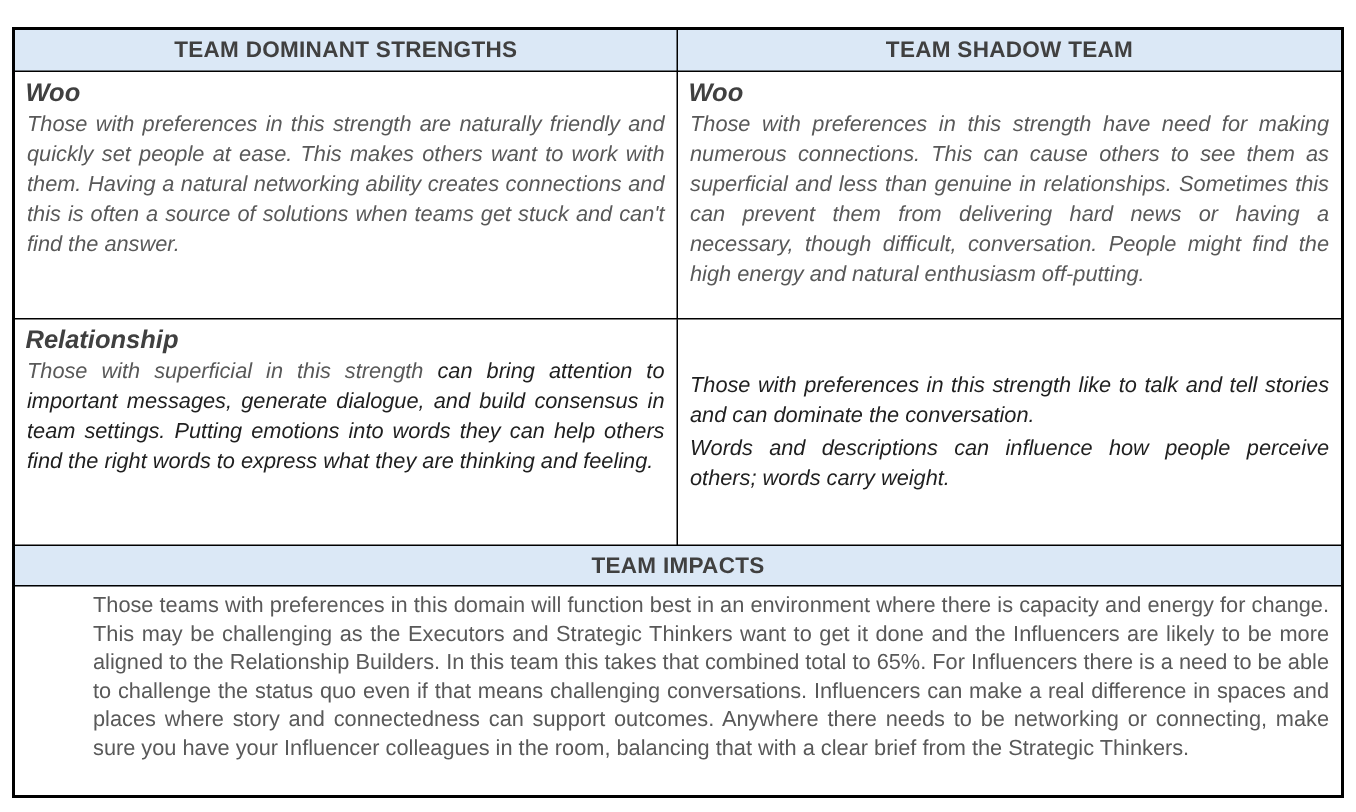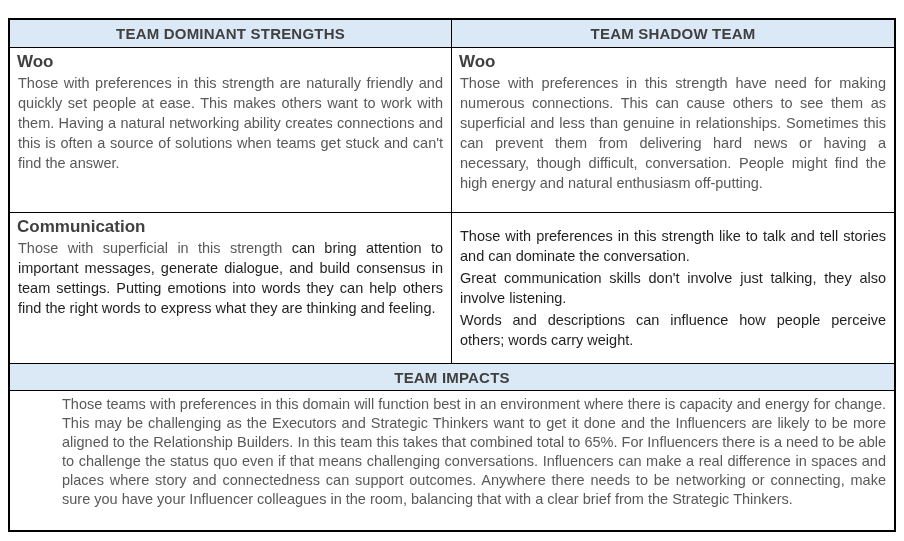--- a/index.html
+++ b/index.html
@@ -42,21 +42,21 @@
     letter-spacing: 0.2px;
   }
   .th-left { border-right: 1px solid var(--border, #000000); }
   .body-cell {
     padding: 3px 7px 4px 7px;
     font-size: 14.5px;
     line-height: 20px;
     text-align: justify;
   }
   .col-divider { border-right: 1px solid var(--border, #000000); }
-  .row-divider { border-bottom: 1px solid var(--border, #000000); }
+  .row-divider { border-bottom: 1px solid var(--border, #000000); font-style: italic; }
   .cell-title {
     font-size: 17px;
     font-weight: bold;
     color: var(--header-text, #404040);
     margin: 1px 0 1px 0;
     text-align: left;
   }
   .gray { color: var(--gray-text, #595959); }
   .dark { color: var(--black-text, #1f1f1f); }
   .body-cell p { margin: 1px; }
@@ -90,26 +90,25 @@
     <div class="cell body-cell col-divider row-divider">
       <div class="cell-title">Woo</div>
       <p class="gray">Those with preferences in this strength are naturally friendly and quickly set people at ease. This makes others want to work with them. Having a natural networking ability creates connections and this is often a source of solutions when teams get stuck and can't find the answer.</p>
     </div>
     <div class="cell body-cell row-divider">
       <div class="cell-title">Woo</div>
       <p class="gray">Those with preferences in this strength have need for making numerous connections. This can cause others to see them as superficial and less than genuine in relationships. Sometimes this can prevent them from delivering hard news or having a necessary, though difficult, conversation. People might find the high energy and natural enthusiasm off-putting.</p>
     </div>
 
     <div class="cell body-cell col-divider row-divider">
-      <div class="cell-title">Communication</div>
+      <div class="cell-title">Relationship</div>
       <p><span class="gray">Those with superficial in this strength </span><span class="dark">can bring attention to important messages, generate dialogue, and build consensus in team settings. Putting emotions into words they can help others find the right words to express what they are thinking and feeling.</span></p>
     </div>
     <div class="cell body-cell row-divider v-center dark">
       <p>Those with preferences in this strength like to talk and tell stories and can dominate the conversation.</p>
-      <p>Great communication skills don't involve just talking, they also involve listening.</p>
       <p>Words and descriptions can influence how people perceive others; words carry weight.</p>
     </div>
 
     <div class="cell th impacts-header">TEAM IMPACTS</div>
 
     <div class="cell impacts-body gray">Those teams with preferences in this domain will function best in an environment where there is capacity and energy for change. This may be challenging as the Executors and Strategic Thinkers want to get it done and the Influencers are likely to be more aligned to the Relationship Builders. In this team this takes that combined total to 65%. For Influencers there is a need to be able to challenge the status quo even if that means challenging conversations. Influencers can make a real difference in spaces and places where story and connectedness can support outcomes. Anywhere there needs to be networking or connecting, make sure you have your Influencer colleagues in the room, balancing that with a clear brief from the Strategic Thinkers.</div>
 
   </div>
 </div>
 

